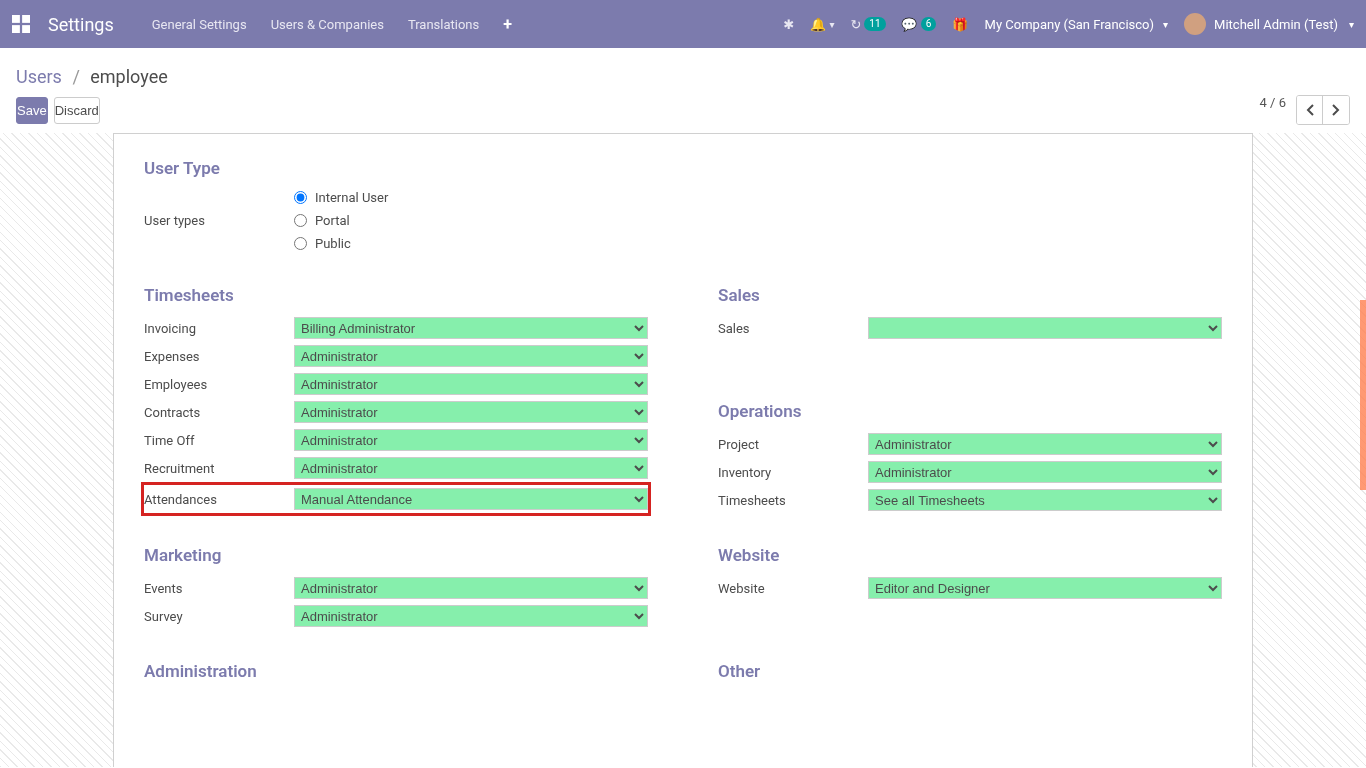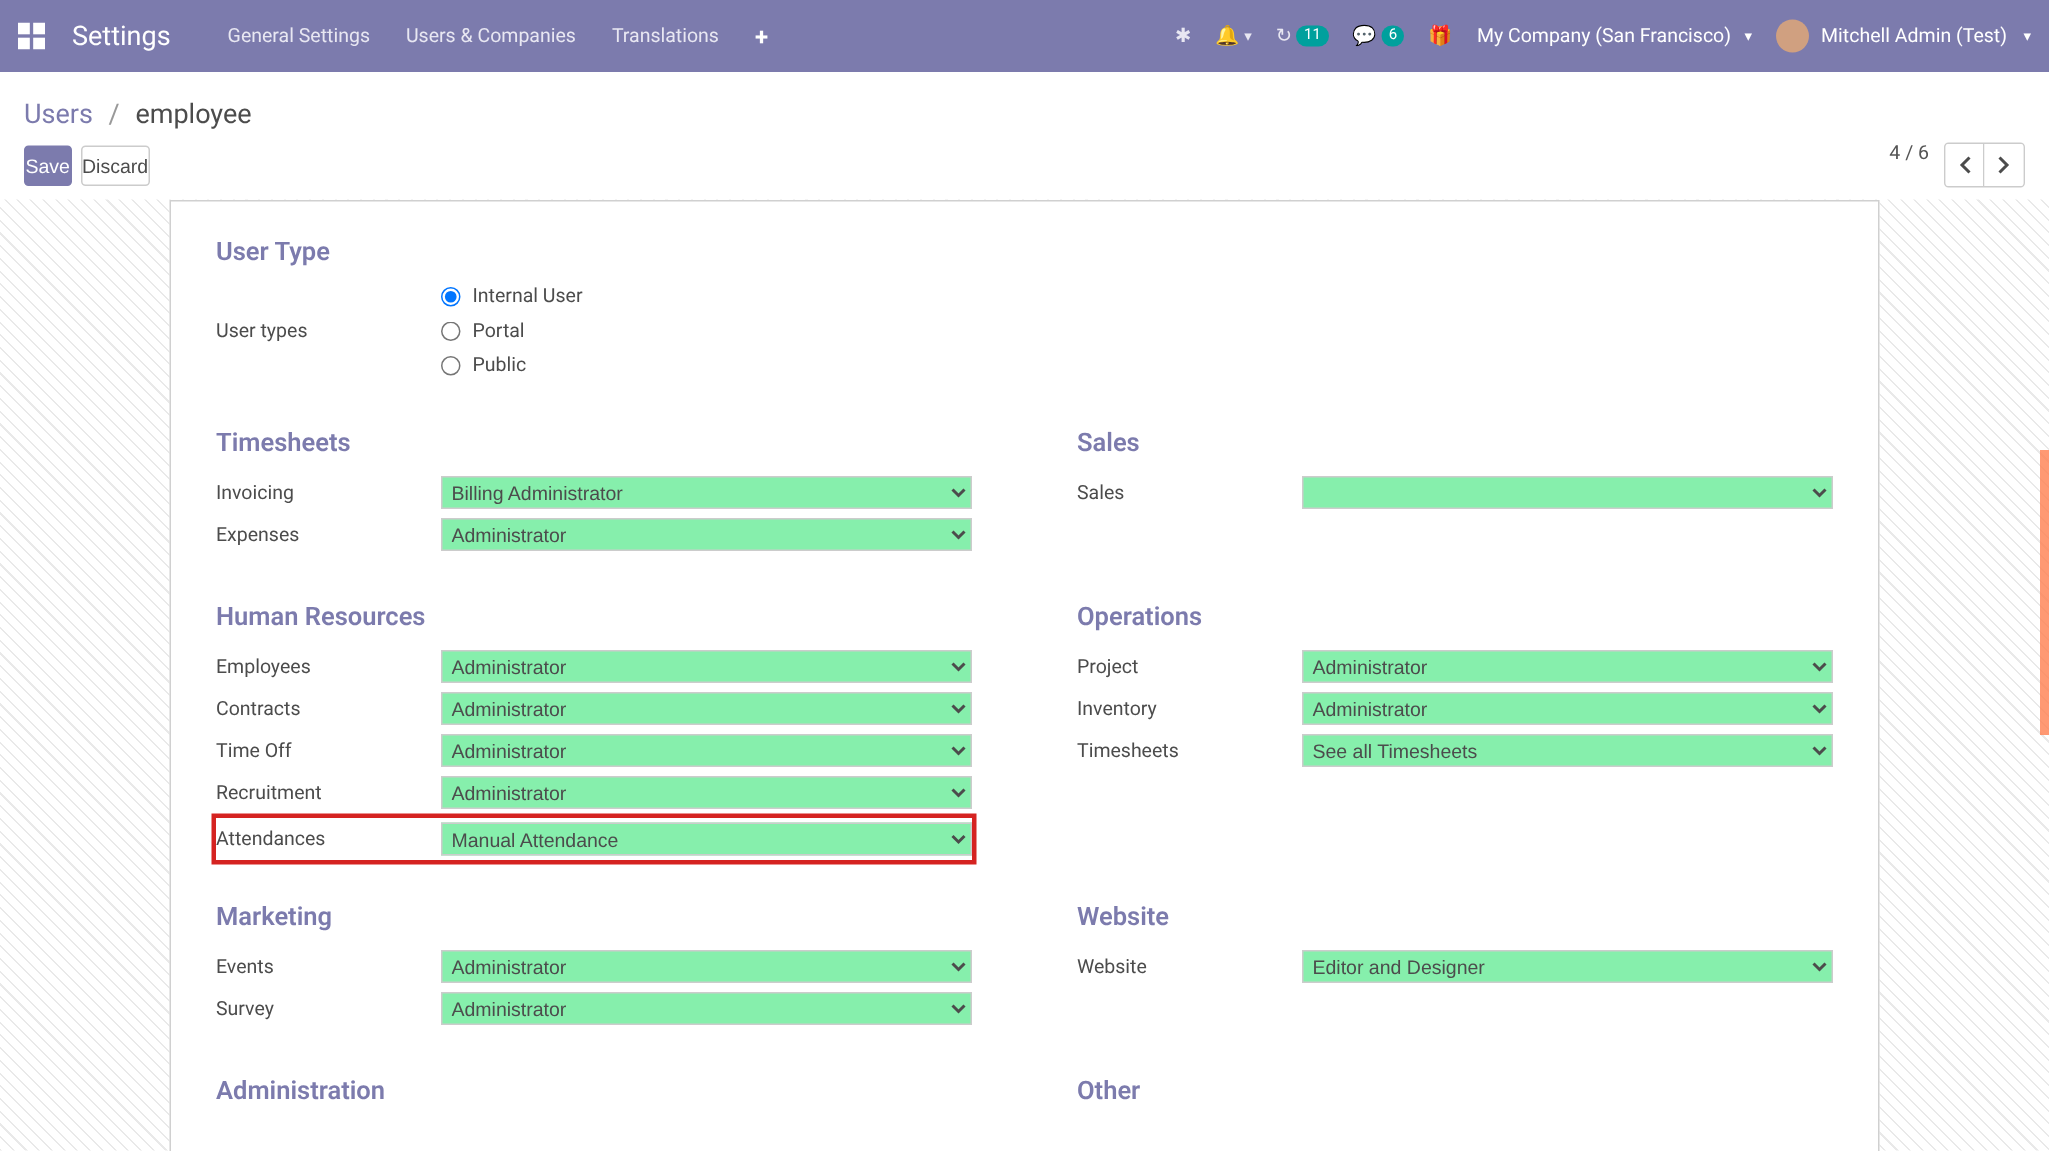--- a/index.html
+++ b/index.html
@@ -244,21 +244,20 @@
         <div class="section-title">Sales</div>
         <div class="field-row">
           <div class="field-label">Sales</div>
           <div class="field-control"><select><option></option></select></div>
         </div>
       </div>
     </div>
 
     <div class="two-col">
       <div class="col">
-        <div class="section-title">Human Resources</div>
         <div class="field-row">
           <div class="field-label">Employees</div>
           <div class="field-control"><select><option>Administrator</option></select></div>
         </div>
         <div class="field-row">
           <div class="field-label">Contracts</div>
           <div class="field-control"><select><option>Administrator</option></select></div>
         </div>
         <div class="field-row">
           <div class="field-label">Time Off</div>

